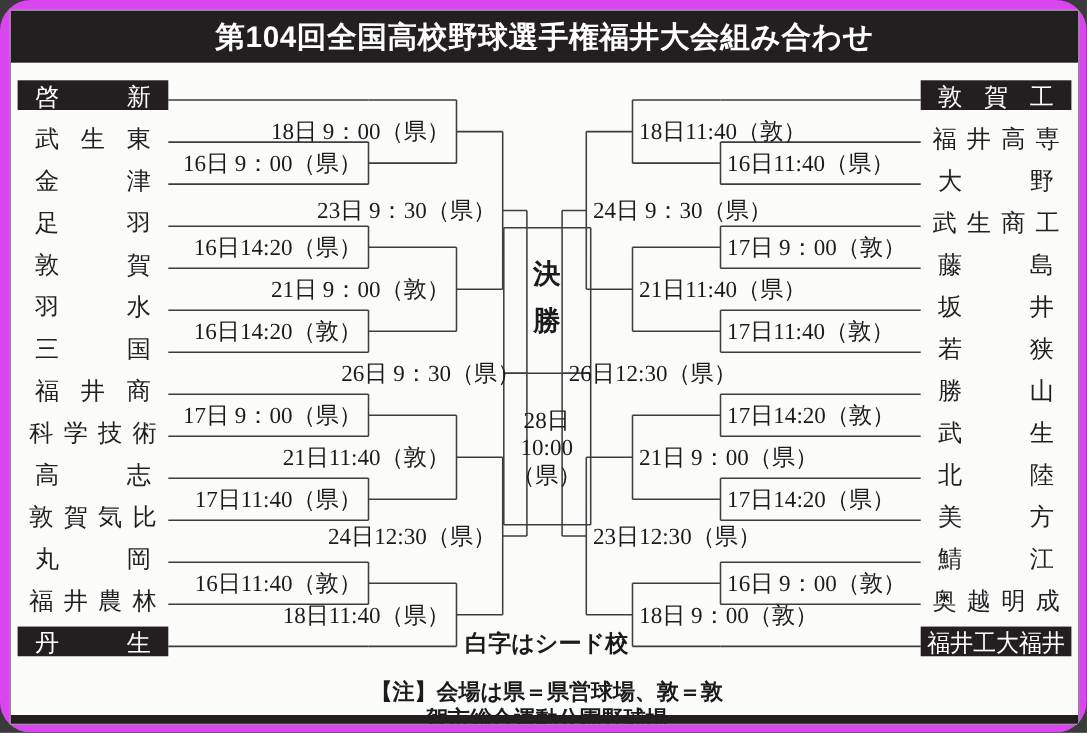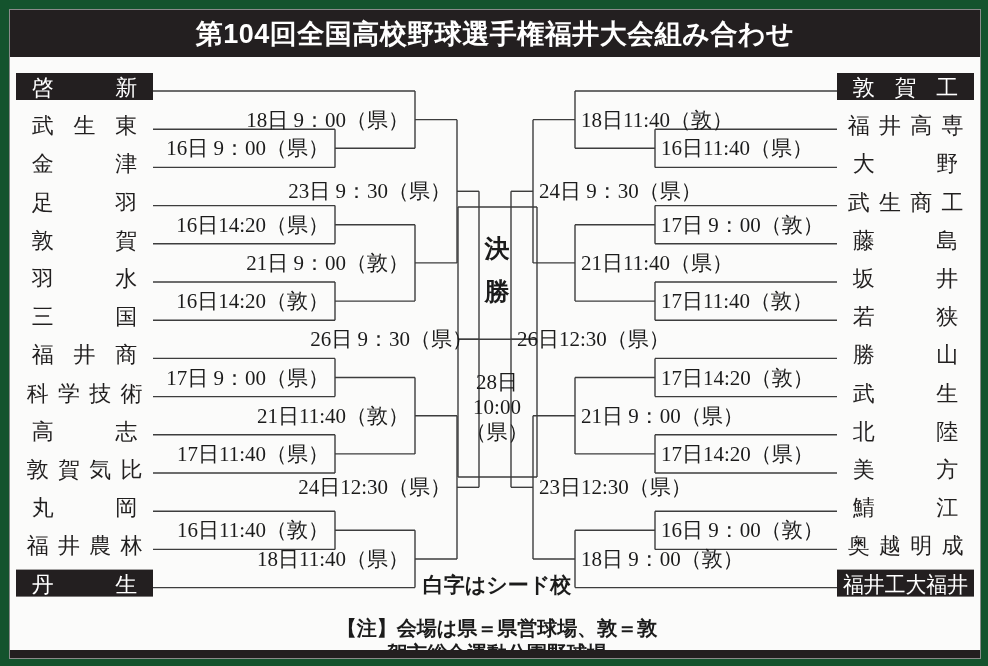--- a/index.html
+++ b/index.html
@@ -1,19 +1,19 @@
 <!DOCTYPE html>
 <html><head>
 <meta charset="utf-8">
 <style>
   html,body{margin:0;padding:0;background:#3a3a3a;}
   body{font-family:"Liberation Serif","DejaVu Serif",serif;}
   #page{
     position:relative;width:988px;height:666px;
-    background:#14532d;overflow:hidden;
+    background:#d946ef;overflow:hidden;border-radius:28px;
   }
   #frame{
     position:absolute;left:9px;top:9px;width:970px;height:648px;
     background:#fbfbfa;border:1px solid #8a8a8a;
   }
   
   #titlebar{
     position:absolute;left:0;top:0;width:970px;height:47px;
     background:#231f20;
   }

